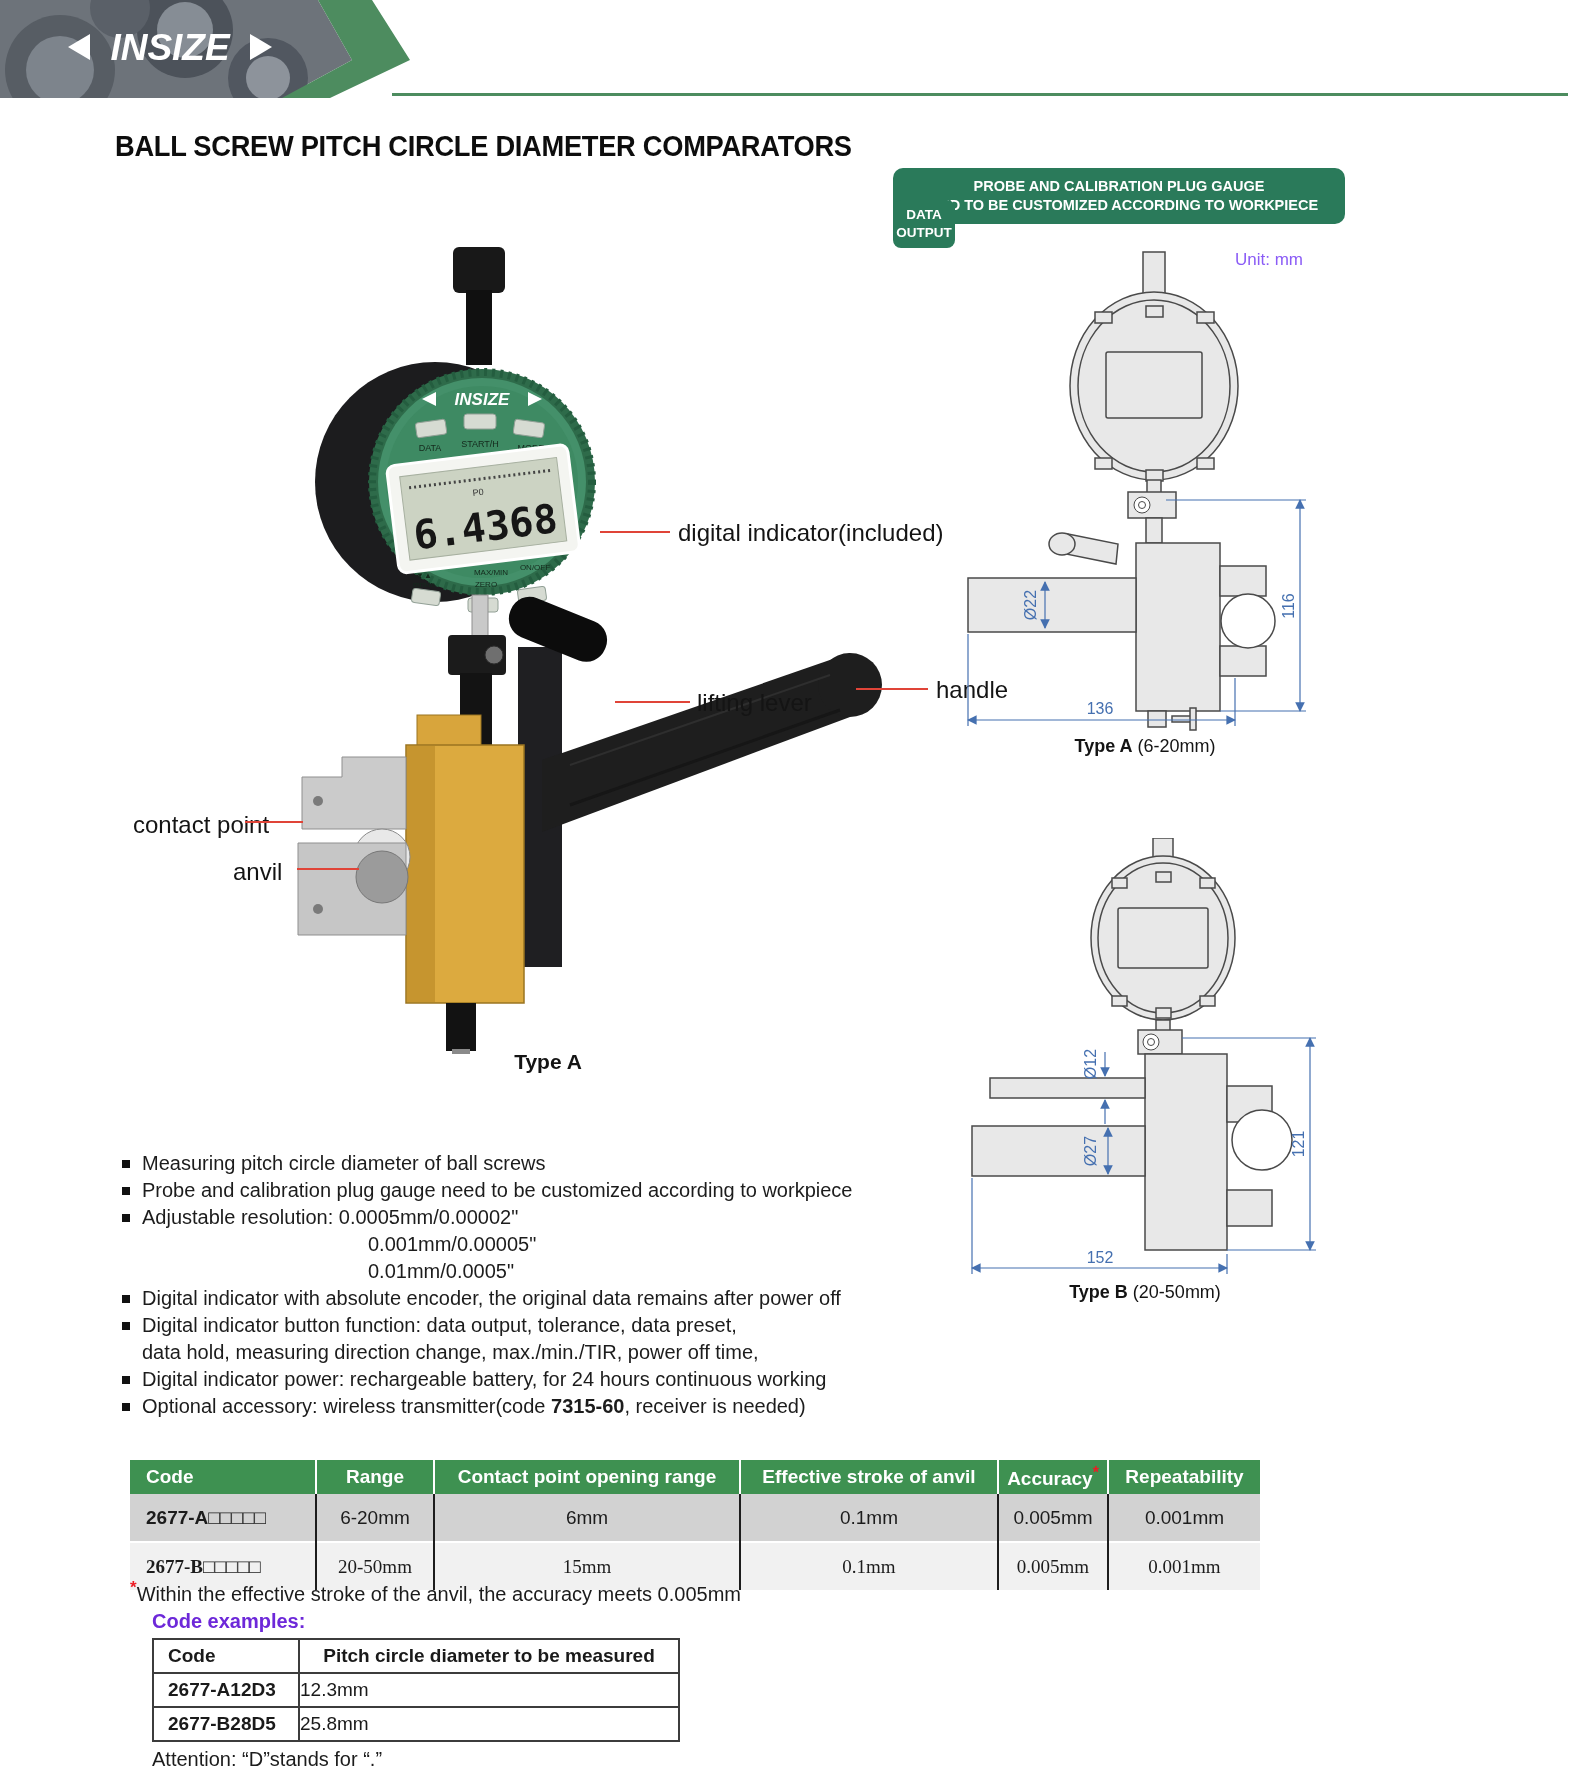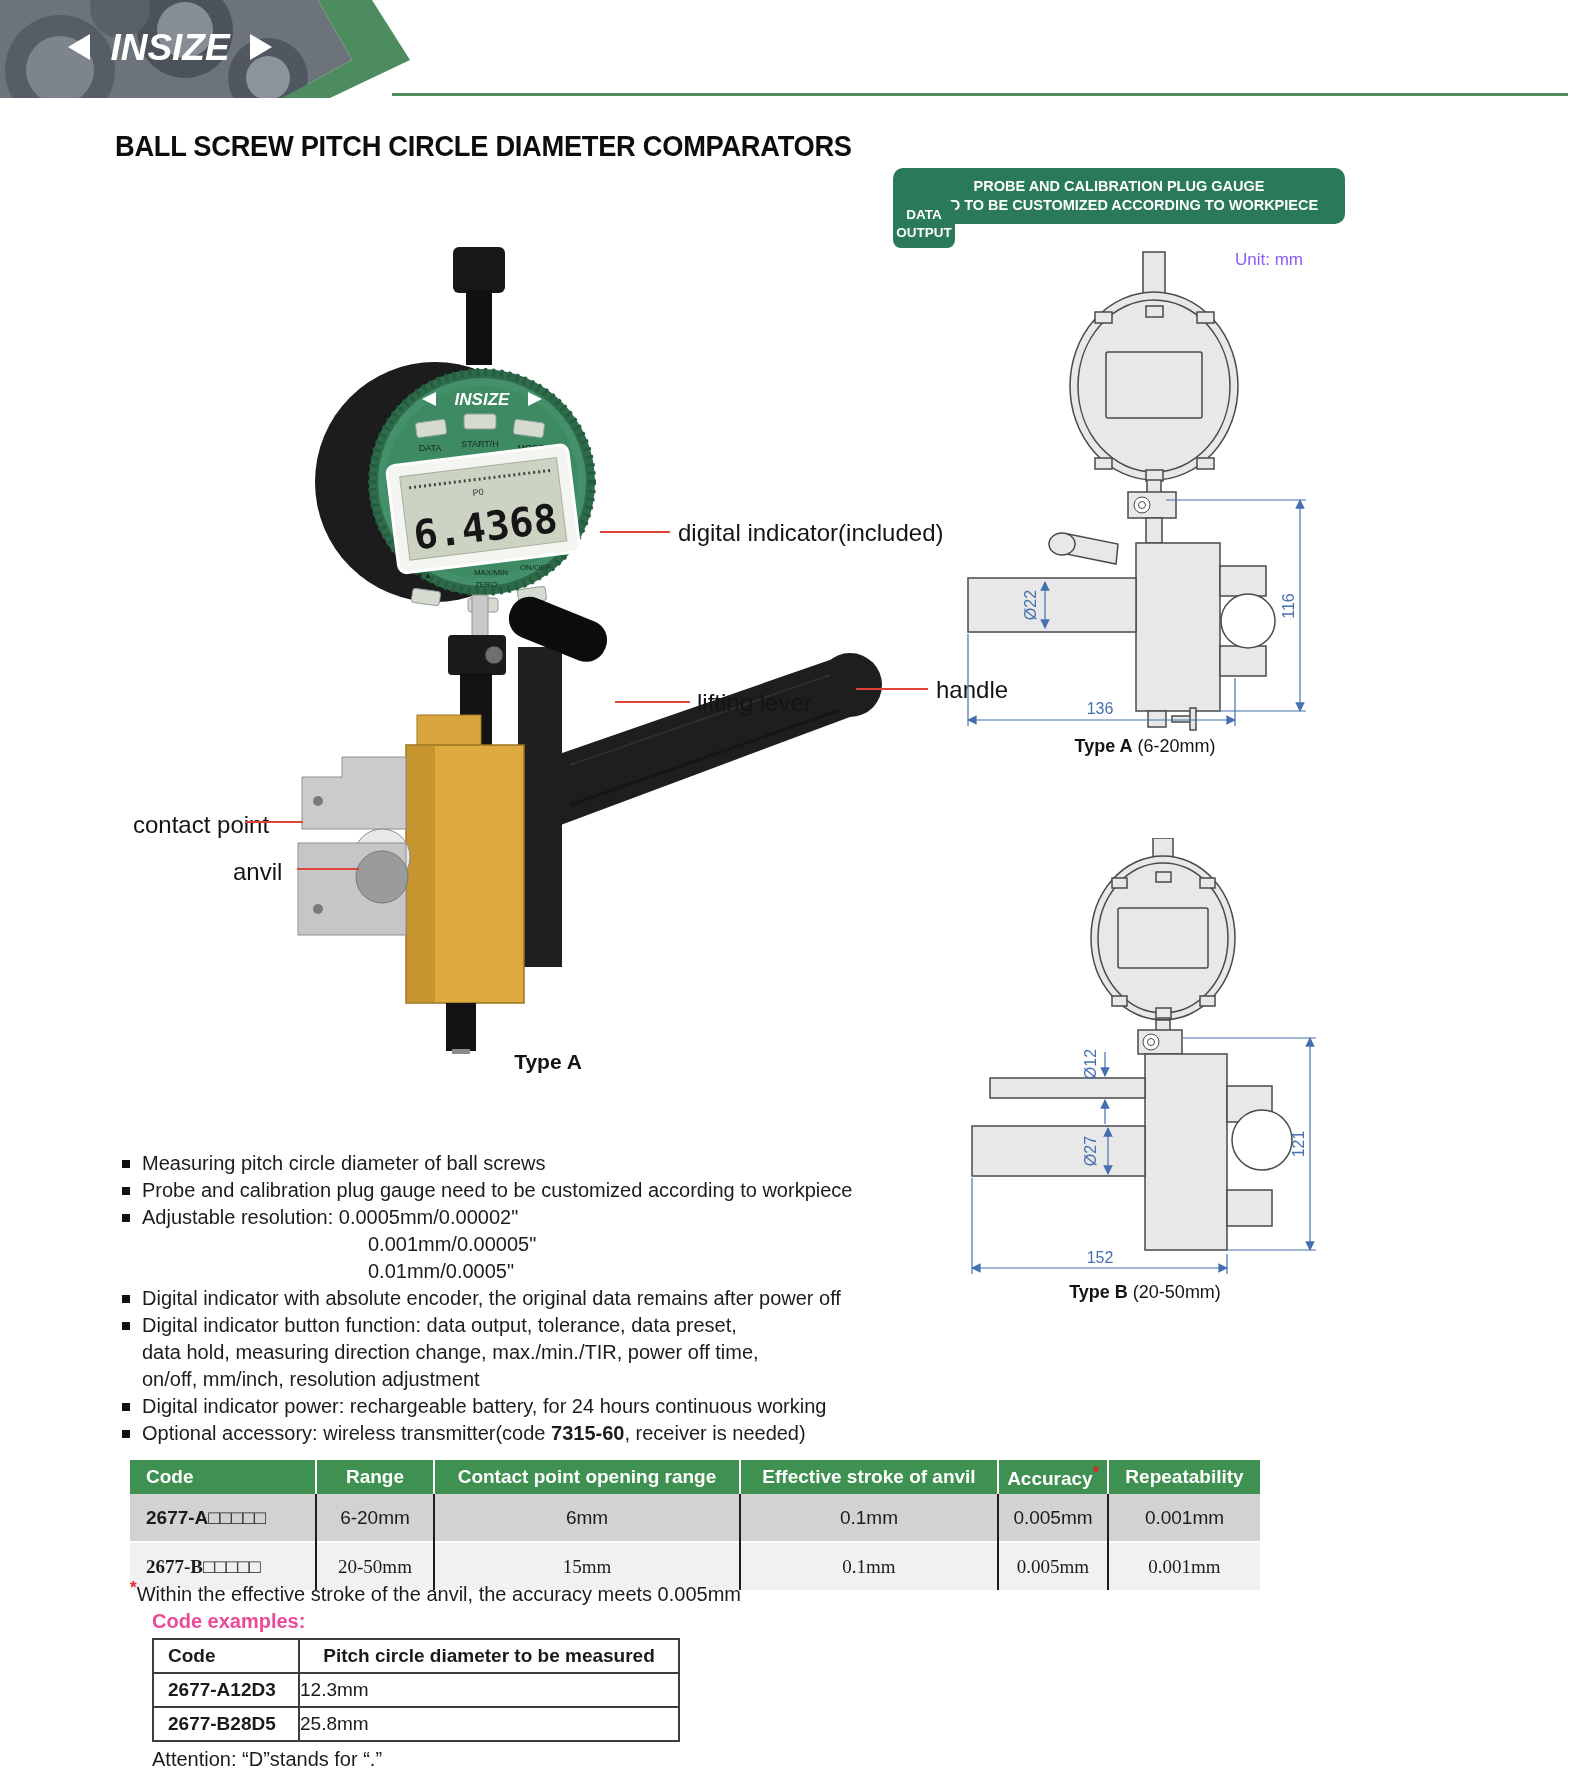--- a/index.html
+++ b/index.html
@@ -41,21 +41,21 @@
   .spec th:first-child{border-left:none;text-align:left;padding-left:16px;}
   .spec td{height:31px;border-left:2px solid #1d1d1d;text-align:center;padding:8px;color:#1c1c1c;}
   .spec td:first-child{border-left:none;text-align:left;padding-left:16px;font-weight:700;}
   .spec tr.r1 td{background:#d2d2d2;}
   .spec tr.r2 td{background:#f1f1f1;border-top:2px solid #fff;font-family:Liberation Serif, serif;}
   .star{color:#ed1c24;font-weight:700;}
 
   
   .footnote{left:130px;top:1578px;font-size:20px;color:#1c1c1c;}
   .footnote sup{color:#ed1c24;font-size:17px;font-weight:700;}
-  .codex-head{left:152px;top:1610px;font-size:20px;font-weight:700;color:#ec4899;}
+  .codex-head{left:152px;top:1610px;font-size:20px;font-weight:700;color:#6d28d9;}
   .codex{left:152px;top:1638px;border-collapse:collapse;table-layout:fixed;width:526px;font-size:19px;background:#fff;}
   .codex th,.codex td{border:2px solid #3c3c3c;height:32px;padding:0;}
   .codex th{font-weight:700;text-align:left;padding-left:14px;}
   .codex th.c2{text-align:center;padding-left:0;}
   .codex td.c1{font-weight:700;padding-left:14px;}
   .codex td.c2{text-align:left;}
   .attention{left:152px;top:1748px;font-size:20px;color:#1c1c1c;}
 </style>
 </head>
 <body>
@@ -322,23 +322,20 @@
       <span class="sq"></span>
       <span>Digital indicator with absolute encoder, the original data remains after power off</span>
     </div>
   <div class="feat">
       <span class="sq"></span>
       <span>Digital indicator button function: data output, tolerance, data preset,</span>
     </div>
   <div class="feat cont">
       <span>data hold, measuring direction change, max./min./TIR, power off time,</span>
     </div>
-  <div class="feat cont">
-      <span>on/off, mm/inch, resolution adjustment</span>
-    </div>
   <div class="feat">
       <span class="sq"></span>
       <span>Digital indicator power: rechargeable battery, for 24 hours continuous working</span>
     </div>
   <div class="feat">
       <span class="sq"></span>
       <span><span>Optional accessory: wireless transmitter(code </span><b>7315-60</b><span>, receiver is needed)</span></span>
     </div>
 </div>
 

